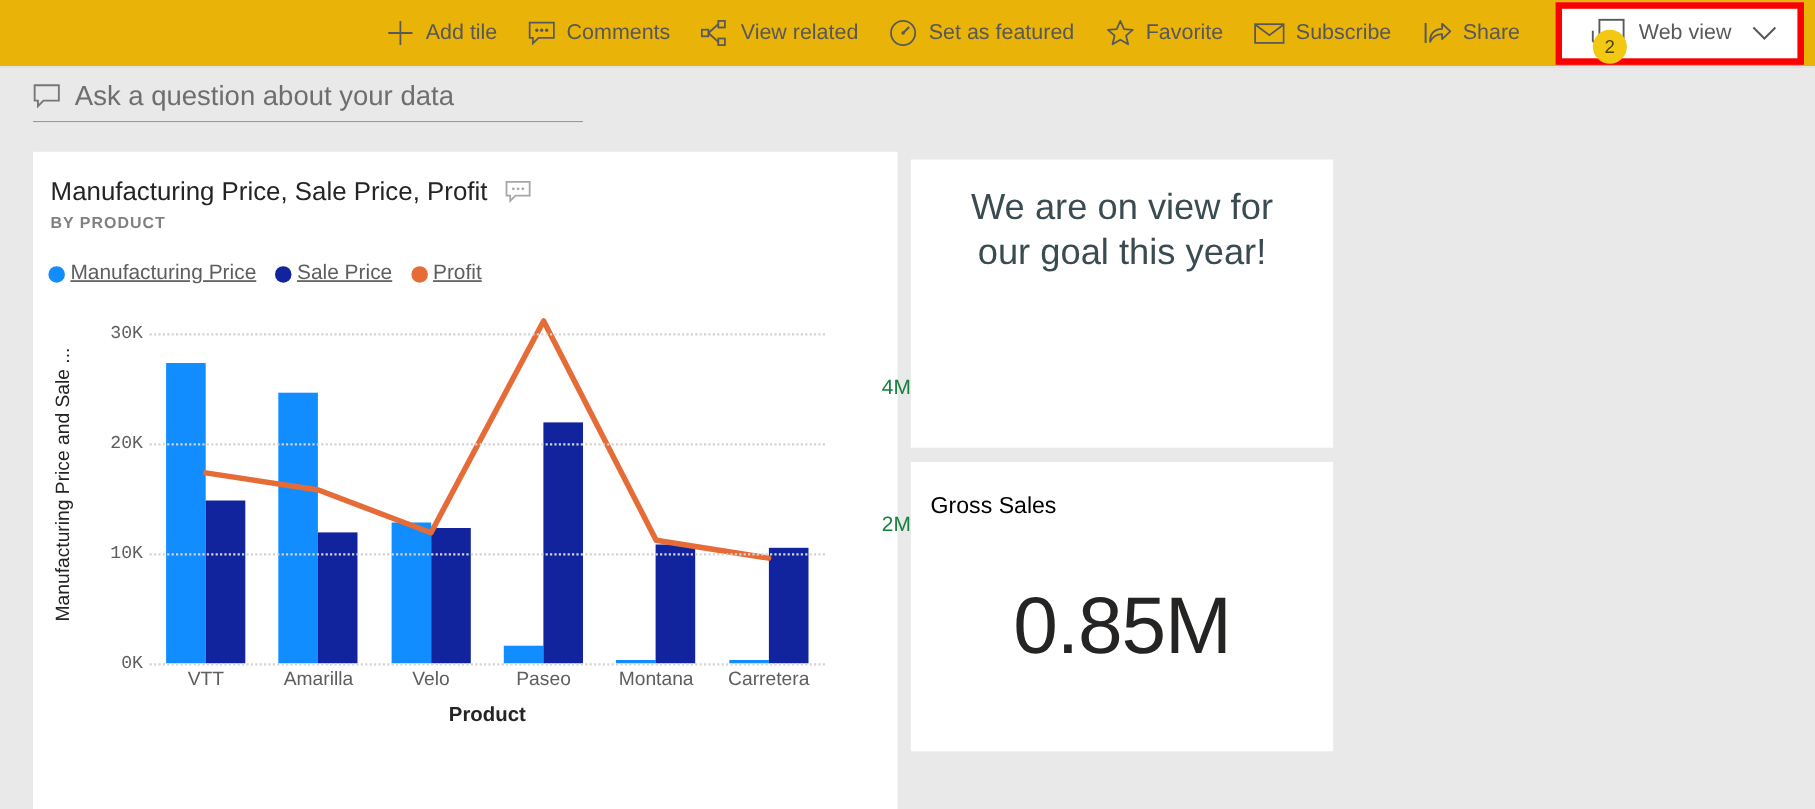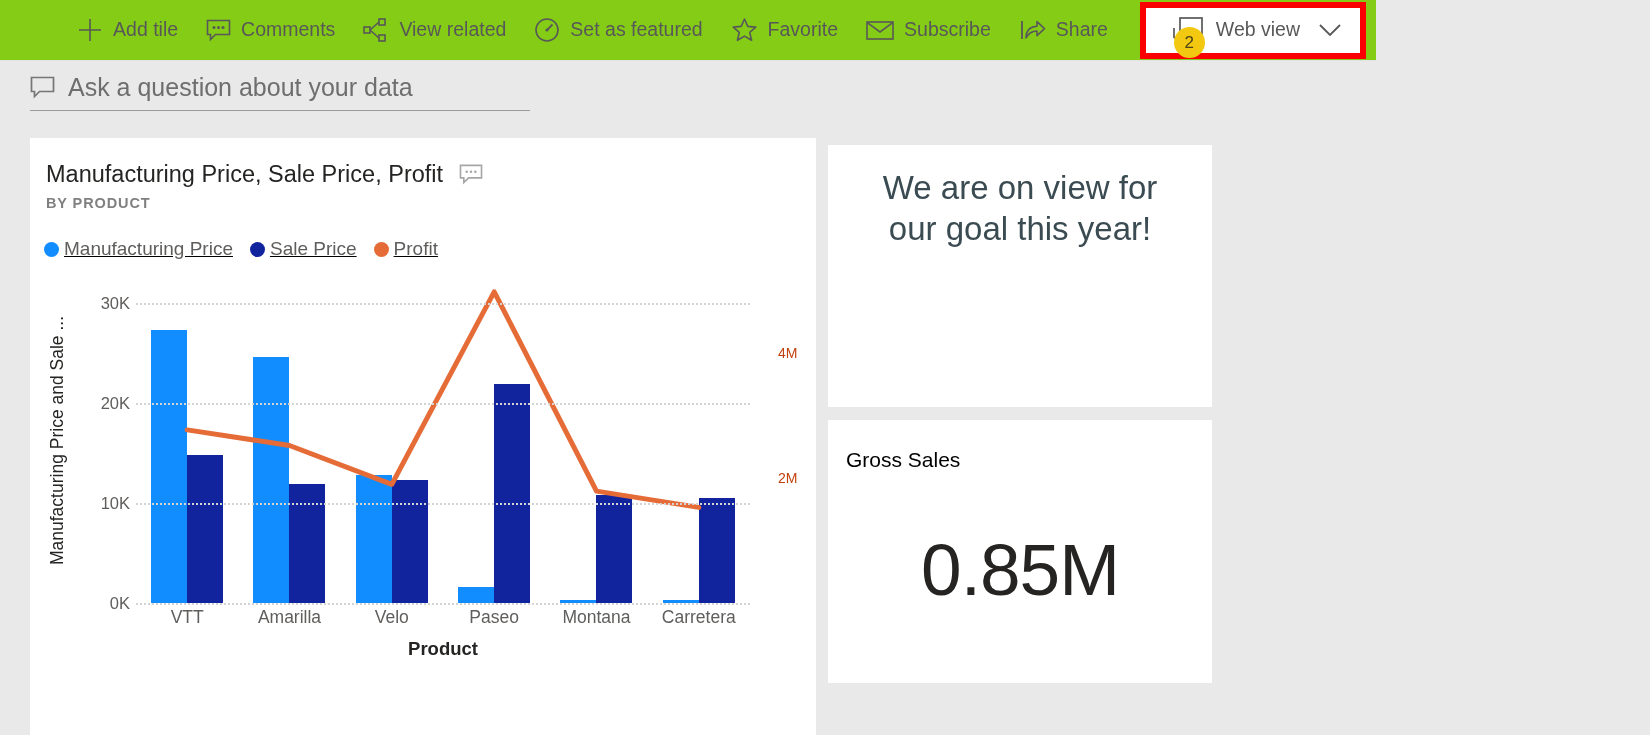--- a/index.html
+++ b/index.html
@@ -7,22 +7,22 @@
     margin: 0; padding: 0;
     width: 1650px; height: 735px;
     background: #e9e9e9;
     font-family: "Liberation Sans", sans-serif;
     overflow: hidden;
   }
 
   
   #toolbar {
     position: absolute; top: 0; left: 0;
-    width: 1376px; height: 61px;
-    background: #84cc16;
+    width: 1650px; height: 61px;
+    background: #eab308;
     border-bottom: 1px solid #e3e3e3;
     display: flex; align-items: center;
     justify-content: flex-end;
     padding-right: 8px;
   }
   .tb-item {
     display: flex; align-items: center;
     gap: 10px;
     height: 46px;
     padding: 0 14px;
@@ -131,27 +131,28 @@
     white-space: nowrap;
   }
   .ytick {
     position: absolute;
     right: 0;
     width: 60px;
     text-align: right;
     font-size: 16.5px;
     color: #605e5c;
     transform: translateY(-50%);
+    font-family: Liberation Mono, monospace;
   }
   #ytick-holder { position: absolute; left: 38px; top: 0; width: 62px; height: 330px; }
   #ytick2-holder { position: absolute; left: 718px; top: 0; width: 62px; height: 330px; }
   .ytick2 {
     position: absolute; left: 30px;
-    width: 50px; text-align: left;
-    font-size: 14px; color: #c2410c;
+    width: 50px; text-align: right;
+    font-size: 19px; color: #15803d;
     transform: translateY(-50%);
   }
 
   #grid {
     position: absolute;
     left: 106px; top: 0;
     width: 614px; height: 330px;
   }
   .gridline {
     position: absolute; left: 0; width: 100%;

